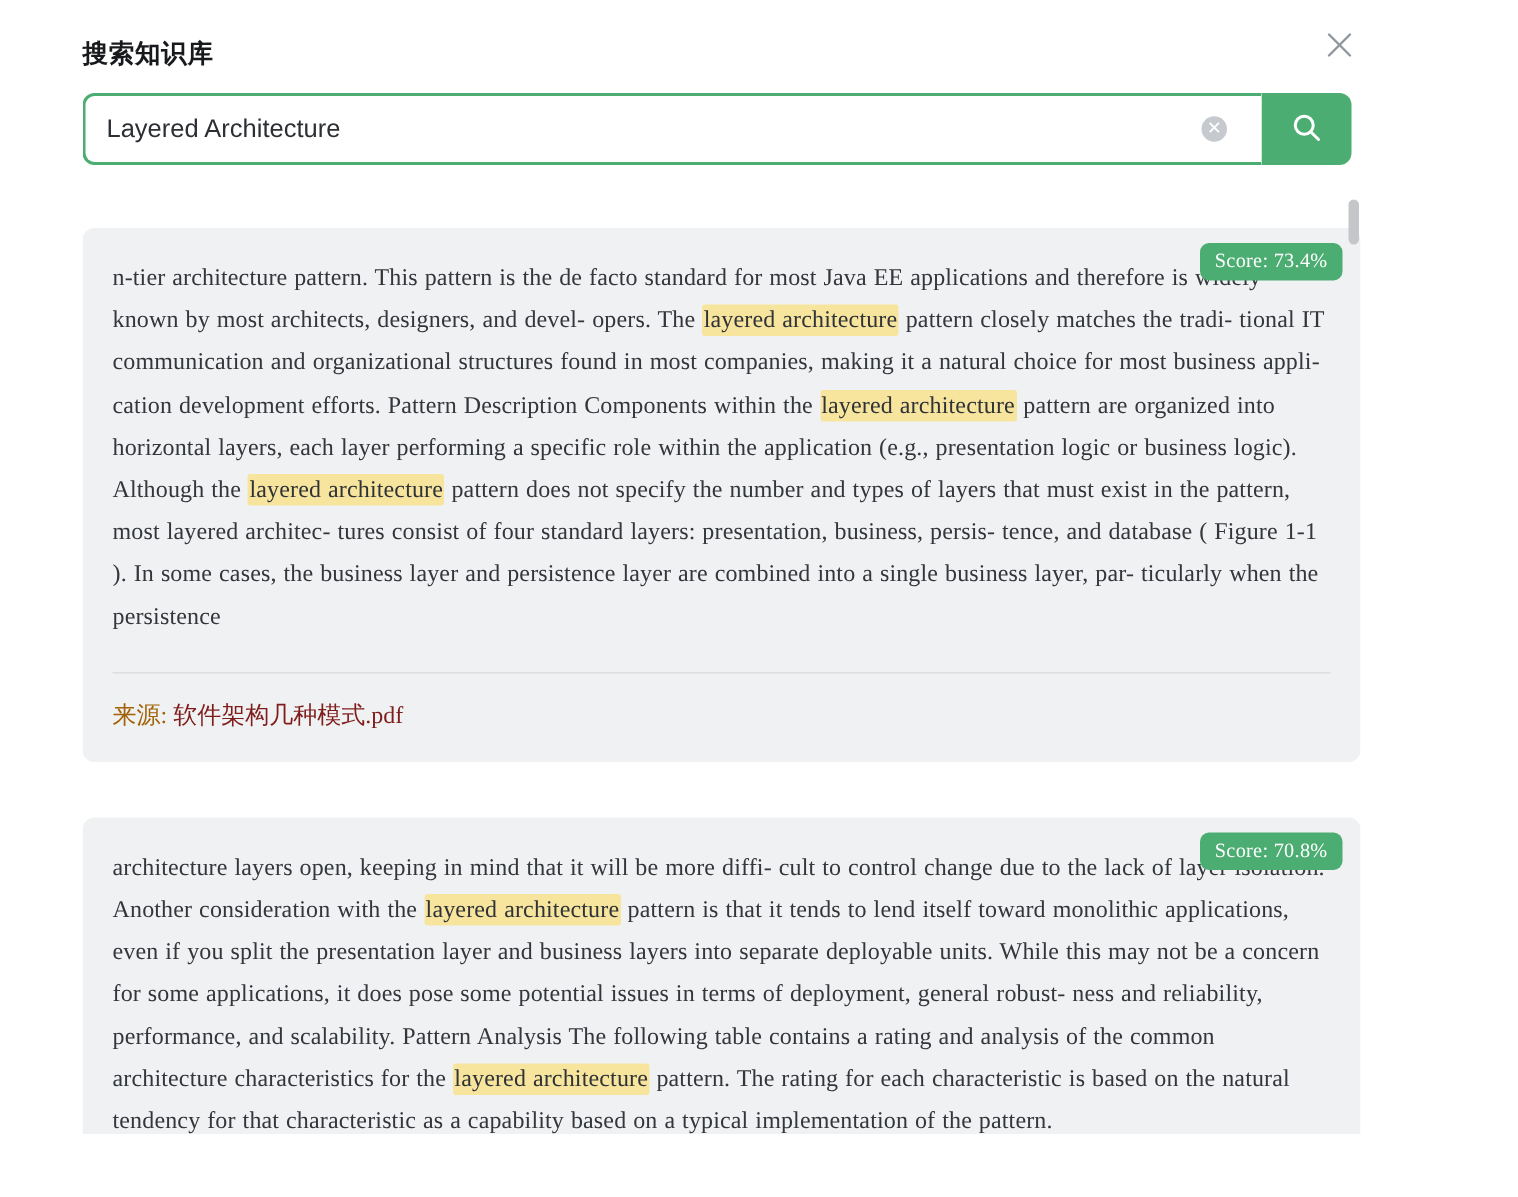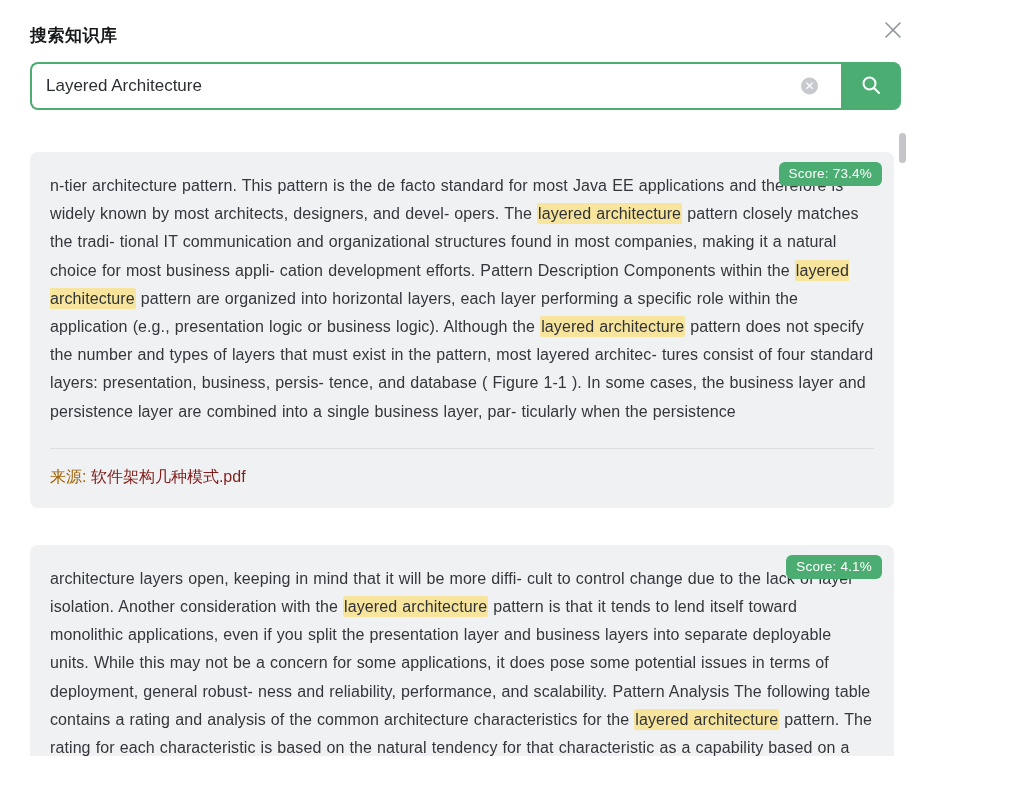--- a/index.html
+++ b/index.html
@@ -11,20 +11,21 @@
     background: #ffffff;
     font-family: "Liberation Sans", "DejaVu Sans", sans-serif;
   }
   .modal {
     position: relative;
     width: 927px;
     height: 798px;
     background: #ffffff;
     border-radius: 10px 10px 0 0;
     box-sizing: border-box;
+    padding-left: 25px;
   }
   
   .modal-header {
     position: relative;
     padding: 24px 30px 0 30px;
     height: 34px;
   }
   .modal-title {
     margin: 0;
     font-size: 17px;
@@ -94,23 +95,24 @@
     background: #4cad72;
     border-radius: 0 8px 8px 0;
     cursor: pointer;
     display: flex;
     align-items: center;
     justify-content: center;
     padding: 0;
   }
   
   .results {
-    margin: 42px 33px 0 30px;
+    margin: 42px 20px 0 30px;
     height: 604px;
     overflow: hidden;
+    font-family: Liberation Serif, serif;
   }
   .result-card {
     position: relative;
     background: #f0f1f2;
     border-radius: 8px;
     padding: 20px 20px 20px 20px;
     margin-bottom: 37px;
   }
   .score-badge {
     position: absolute;
@@ -196,20 +198,20 @@
   </div>
 
   <div class="results" id="results">
       <div class="result-card">
         <span class="score-badge">Score: 73.4%</span>
         <p class="result-text">n-tier architecture pattern. This pattern is the de facto standard for most Java EE applications and therefore is widely known by most architects, designers, and devel- opers. The <mark>layered architecture</mark> pattern closely matches the tradi- tional IT communication and organizational structures found in most companies, making it a natural choice for most business appli- cation development efforts. Pattern Description Components within the <mark>layered architecture</mark> pattern are organized into horizontal layers, each layer performing a specific role within the application (e.g., presentation logic or business logic). Although the <mark>layered architecture</mark> pattern does not specify the number and types of layers that must exist in the pattern, most layered architec- tures consist of four standard layers: presentation, business, persis- tence, and database ( Figure 1-1 ). In some cases, the business layer and persistence layer are combined into a single business layer, par- ticularly when the persistence</p>
         <hr class="card-divider">
         <div class="source-row"><span class="source-label">来源: </span><a class="source-link">软件架构几种模式.pdf</a></div>
       </div>
       <div class="result-card">
-        <span class="score-badge">Score: 4.1%</span>
+        <span class="score-badge">Score: 70.8%</span>
         <p class="result-text">architecture layers open, keeping in mind that it will be more diffi- cult to control change due to the lack of layer isolation. Another consideration with the <mark>layered architecture</mark> pattern is that it tends to lend itself toward monolithic applications, even if you split the presentation layer and business layers into separate deployable units. While this may not be a concern for some applications, it does pose some potential issues in terms of deployment, general robust- ness and reliability, performance, and scalability. Pattern Analysis The following table contains a rating and analysis of the common architecture characteristics for the <mark>layered architecture</mark> pattern. The rating for each characteristic is based on the natural tendency for that characteristic as a capability based on a typical implementation of the pattern.</p>
       </div>
     </div>
 
   <div class="scroll-thumb"></div>
 
 </div>
 
 </body></html>

